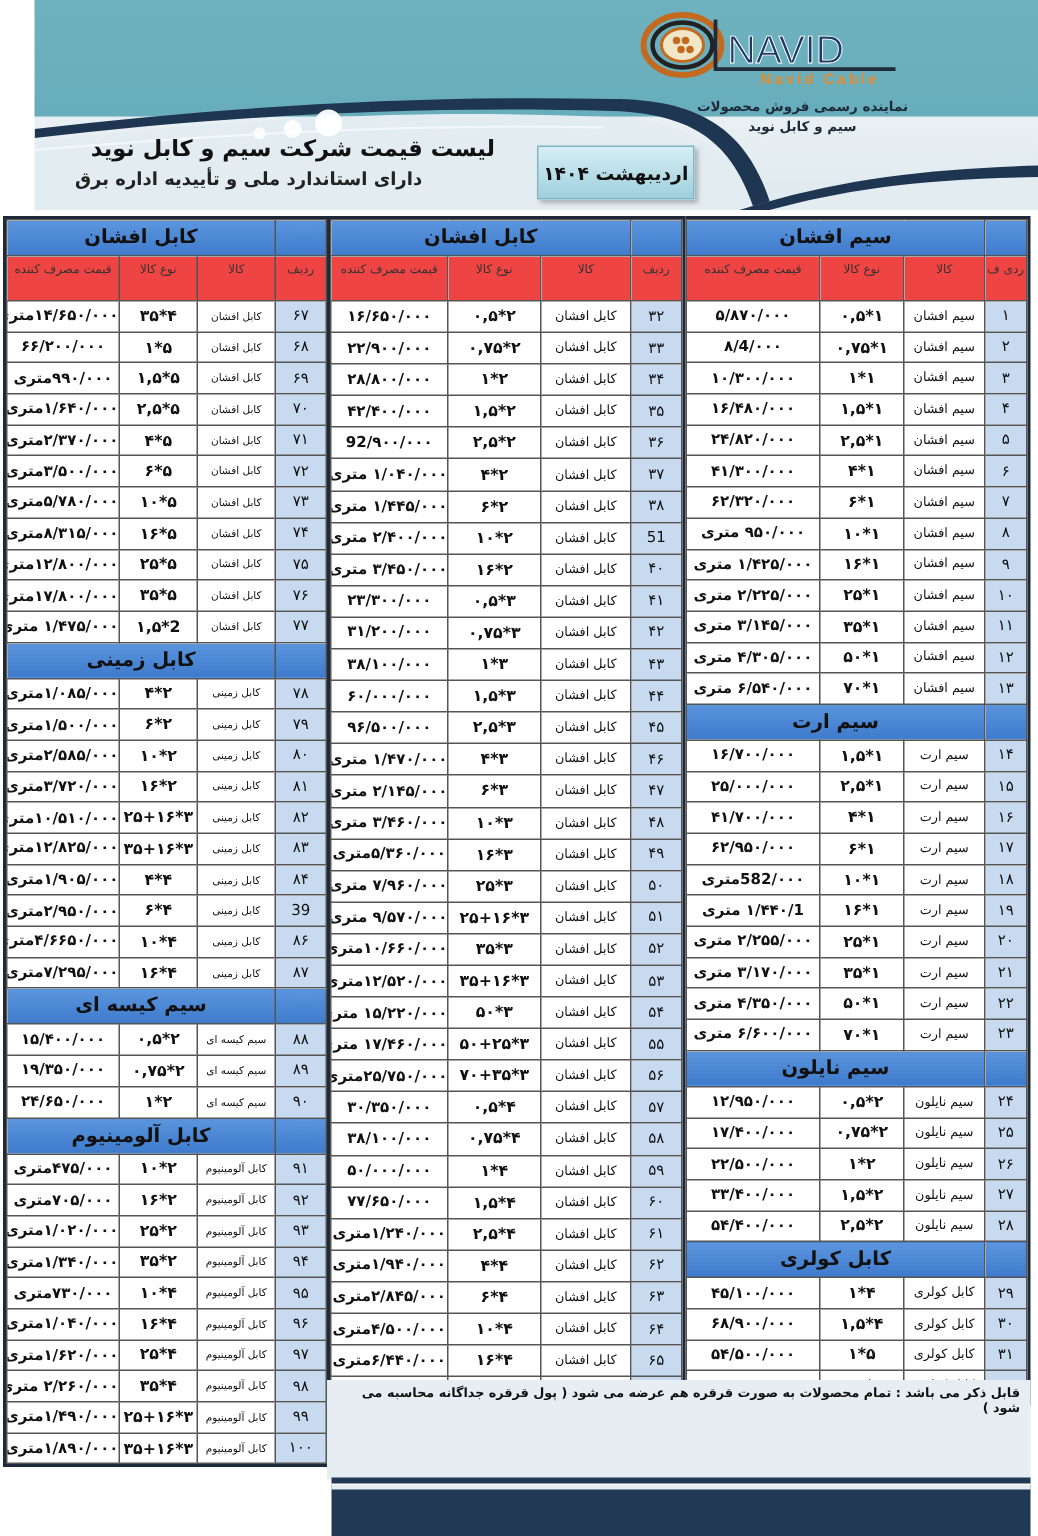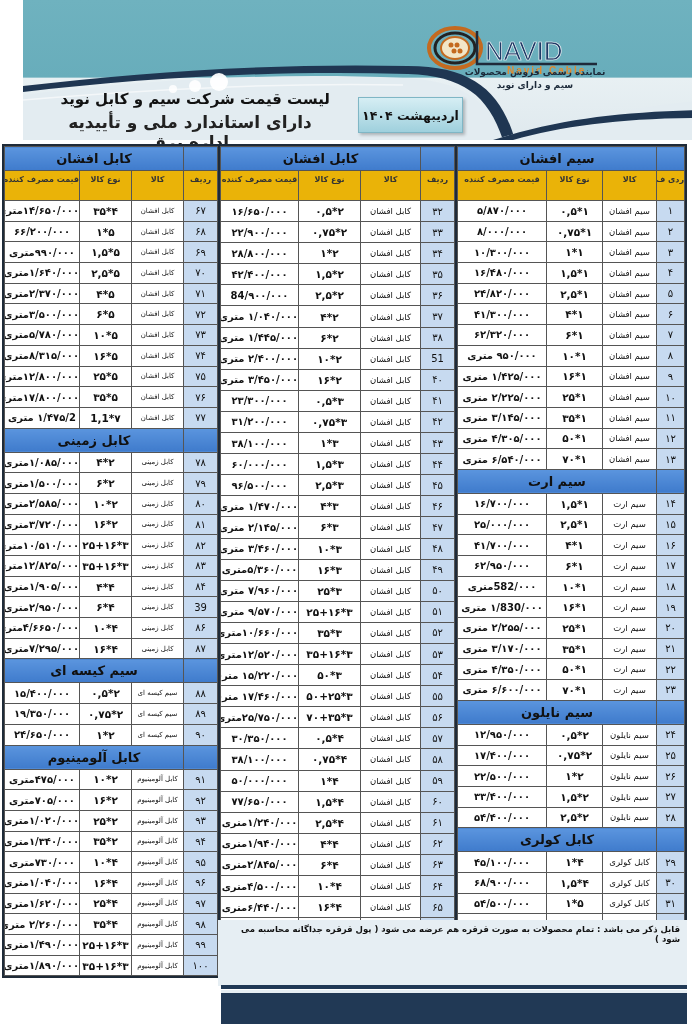--- a/index.html
+++ b/index.html
@@ -3,42 +3,42 @@
 <meta charset="utf-8">
 <style>
   * { box-sizing: border-box; margin: 0; padding: 0; }
   html, body { width: 692px; height: 1024px; overflow: hidden; background: #ffffff; }
   body { font-family: "DejaVu Sans", sans-serif; position: relative; direction: ltr; }
 
   
   .header { position: absolute; left: 23px; top: 0; width: 680px; height: 140px;
     background: linear-gradient(180deg, #6fb2bf 0%, #68adbb 55%, #e8f0f3 56%, #dfe9ee 100%); overflow: hidden; }
   .header svg.wave { position: absolute; left: 0; top: 0; }
-  .logo { position: absolute; left: 425px; top: 26px; width: 185px; height: 60px; }
+  .logo { position: absolute; left: 425px; top: 8px; width: 185px; height: 60px; }
   .logo-sub { position: absolute; left: 455px; top: 66px; width: 160px; text-align: center; direction: rtl;
     font-size: 9px; font-weight: bold; color: #1c2a3a; line-height: 13px; }
   .title { position: absolute; left: 30px; top: 90px; width: 300px; direction: rtl; text-align: right;
     font-size: 15px; font-weight: bold; color: #111; }
-  .subtitle { position: absolute; left: 50px; top: 112px; width: 280px; direction: rtl; text-align: center;
-    font-size: 17px; font-weight: bold; color: #222; }
+  .subtitle { position: absolute; left: 50px; top: 112px; width: 280px; direction: rtl; text-align: left;
+    font-size: 12px; font-weight: bold; color: #222; }
   .date-box { position: absolute; left: 335px; top: 97px; width: 105px; height: 36px;
     background: linear-gradient(180deg, #d6eef4, #9fd0dd); border: 1px solid #7fb6c5;
     box-shadow: 2px 2px 3px rgba(0,0,0,0.25); direction: rtl; text-align: center;
     font-size: 12.5px; font-weight: bold; color: #111; line-height: 36px; }
 
   
   .col { position: absolute; top: 144px; border: 2px solid #1e2a38; background: #fff; }
   .col-right { left: 455px; width: 232px; }
   .col-mid { left: 218px; width: 239px; }
   .col-left { left: 2px; width: 218px; }
   table { border-collapse: collapse; width: 100%; table-layout: fixed; direction: rtl; }
   td, th { border: 1px solid #555; text-align: center; color: #111; white-space: nowrap; overflow: hidden; }
   .sec-title { background: #4a86d4; color: #111; font-size: 13px; font-weight: bold; height: 24px;
     background: linear-gradient(180deg, #5b95de, #3f7bcc); }
-  .hdr th { background: #eab308; font-size: 8px; font-weight: bold; color: #333; height: 30px; vertical-align: top; padding-top: 4px; }
+  .hdr th { background: #ef4444; font-size: 8px; font-weight: normal; color: #333; height: 30px; vertical-align: top; padding-top: 4px; }
   .rn { background: #c7daf0; font-size: 10px; width: 28px; }
   .row td { height: 20.7px; }
   .name { font-size: 8.5px; }
   .name.small { font-size: 7px; }
   .type { font-size: 10.5px; font-weight: bold; }
   .price { font-size: 10px; font-weight: bold; }
 
   
   .note-band { position: absolute; left: 218px; top: 920px; width: 469px; height: 66px; background: #e6eef3; }
   .note { position: absolute; left: 225px; top: 924px; width: 455px; direction: rtl; text-align: right;
@@ -72,21 +72,21 @@
       <circle cx="32" cy="19" r="2.5" fill="#c46a1f"></circle>
     <circle cx="29" cy="25" r="2.5" fill="#c46a1f"></circle>
       <circle cx="35" cy="25" r="2.5" fill="#c46a1f"></circle>
     <path d="M52 5 L 52 38 L 172 38" stroke="#1f2a3a" stroke-width="2.5" fill="none"></path>
     <text x="60" y="34" font-family="Liberation Sans, sans-serif" font-size="26" fill="#1f3a66" stroke="#ffffff" stroke-width="0.6">NAVID</text>
     <text x="82" y="48" font-family="Liberation Sans, sans-serif" font-size="10" font-weight="bold" fill="#e08a2e" letter-spacing="2">Navid Cable</text>
   </svg>
 </div>
 <div class="logo-sub">
   <div>نماینده رسمی فروش محصولات</div>
-  <div>سیم و دارای نوید</div>
+  <div>سیم و کابل نوید</div>
 </div>
 <div class="title">لیست قیمت شرکت سیم و کابل نوید</div>
 <div class="subtitle">دارای استاندارد ملی و تأییدیه اداره برق</div>
 
 <div class="col col-right">
   <table id="tbl-right">
     <colgroup>
         <col style="width:28px">
         <col style="width:54px">
         <col style="width:56px">
@@ -106,21 +106,21 @@
         <tr class="row" style="height: 20.3px;">
           <td class="rn">۱</td>
           <td class="name">سیم افشان</td>
           <td class="type">۱*۰,۵</td>
           <td class="price">۵/۸۷۰/۰۰۰</td>
         </tr>
         <tr class="row" style="height: 20.3px;">
           <td class="rn">۲</td>
           <td class="name">سیم افشان</td>
           <td class="type">۱*۰,۷۵</td>
-          <td class="price">۸/۰۰۰/۰۰۰</td>
+          <td class="price">۸/4/۰۰۰</td>
         </tr>
         <tr class="row" style="height: 20.3px;">
           <td class="rn">۳</td>
           <td class="name">سیم افشان</td>
           <td class="type">۱*۱</td>
           <td class="price">۱۰/۳۰۰/۰۰۰</td>
         </tr>
         <tr class="row" style="height: 20.3px;">
           <td class="rn">۴</td>
           <td class="name">سیم افشان</td>
@@ -212,21 +212,21 @@
         <tr class="row" style="height: 20.3px;">
           <td class="rn">۱۸</td>
           <td class="name">سیم ارت</td>
           <td class="type">۱*۱۰</td>
           <td class="price">582/۰۰۰متری</td>
         </tr>
         <tr class="row" style="height: 20.3px;">
           <td class="rn">۱۹</td>
           <td class="name">سیم ارت</td>
           <td class="type">۱*۱۶</td>
-          <td class="price">۱/830/۰۰۰ متری</td>
+          <td class="price">۱/۴۴۰/1 متری</td>
         </tr>
         <tr class="row" style="height: 20.3px;">
           <td class="rn">۲۰</td>
           <td class="name">سیم ارت</td>
           <td class="type">۱*۲۵</td>
           <td class="price">۲/۲۵۵/۰۰۰ متری</td>
         </tr>
         <tr class="row" style="height: 20.3px;">
           <td class="rn">۲۱</td>
           <td class="name">سیم ارت</td>
@@ -351,21 +351,21 @@
         <tr class="row" style="height: 21.1px;">
           <td class="rn">۳۵</td>
           <td class="name">کابل افشان</td>
           <td class="type">۲*۱,۵</td>
           <td class="price">۴۲/۴۰۰/۰۰۰</td>
         </tr>
         <tr class="row" style="height: 21.1px;">
           <td class="rn">۳۶</td>
           <td class="name">کابل افشان</td>
           <td class="type">۲*۲,۵</td>
-          <td class="price">84/۹۰۰/۰۰۰</td>
+          <td class="price">92/۹۰۰/۰۰۰</td>
         </tr>
         <tr class="row" style="height: 21.1px;">
           <td class="rn">۳۷</td>
           <td class="name">کابل افشان</td>
           <td class="type">۲*۴</td>
           <td class="price">۱/۰۴۰/۰۰۰ متری</td>
         </tr>
         <tr class="row" style="height: 21.1px;">
           <td class="rn">۳۸</td>
           <td class="name">کابل افشان</td>
@@ -619,22 +619,22 @@
         </tr>
         <tr class="row" style="height: 20.3px;">
           <td class="rn">۷۶</td>
           <td class="name small">کابل افشان</td>
           <td class="type">۵*۳۵</td>
           <td class="price">۱۷/۸۰۰/۰۰۰متری</td>
         </tr>
         <tr class="row" style="height: 20.3px;">
           <td class="rn">۷۷</td>
           <td class="name small">کابل افشان</td>
-          <td class="type">۷*1,1</td>
-          <td class="price">۱/۴۷۵/2 متری</td>
+          <td class="type">2*۱,۵</td>
+          <td class="price">۱/۴۷۵/۰۰۰ متری</td>
         </tr>
         <tr>
           <td class="sec-title" style="background: linear-gradient(rgb(91, 149, 222), rgb(63, 123, 204));"></td>
           <td class="sec-title" colspan="3">کابل زمینی</td>
         </tr>
         <tr class="row" style="height: 20.3px;">
           <td class="rn">۷۸</td>
           <td class="name small">کابل زمینی</td>
           <td class="type">۲*۴</td>
           <td class="price">۱/۰۸۵/۰۰۰متری</td>

